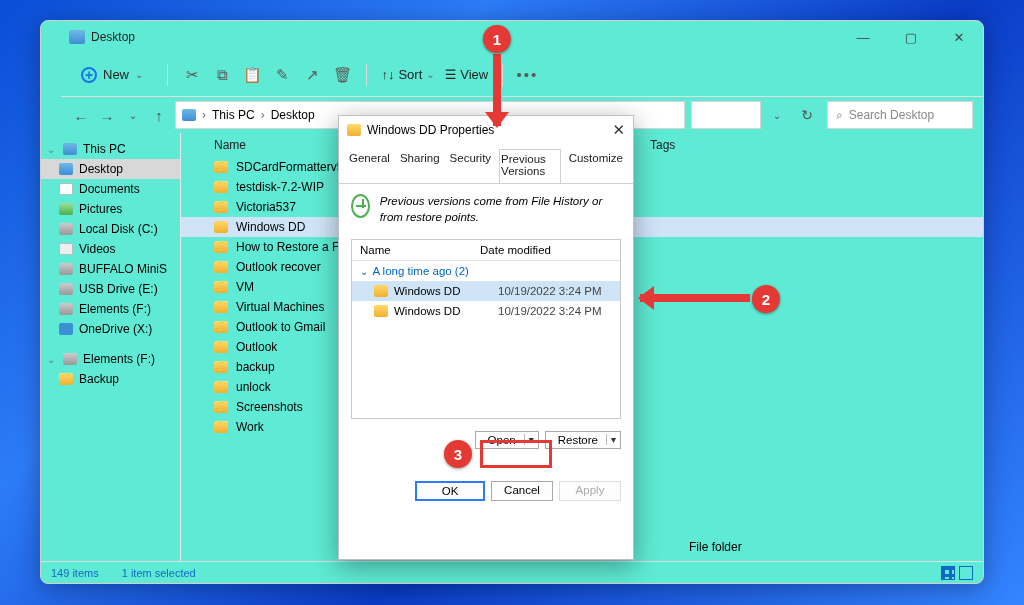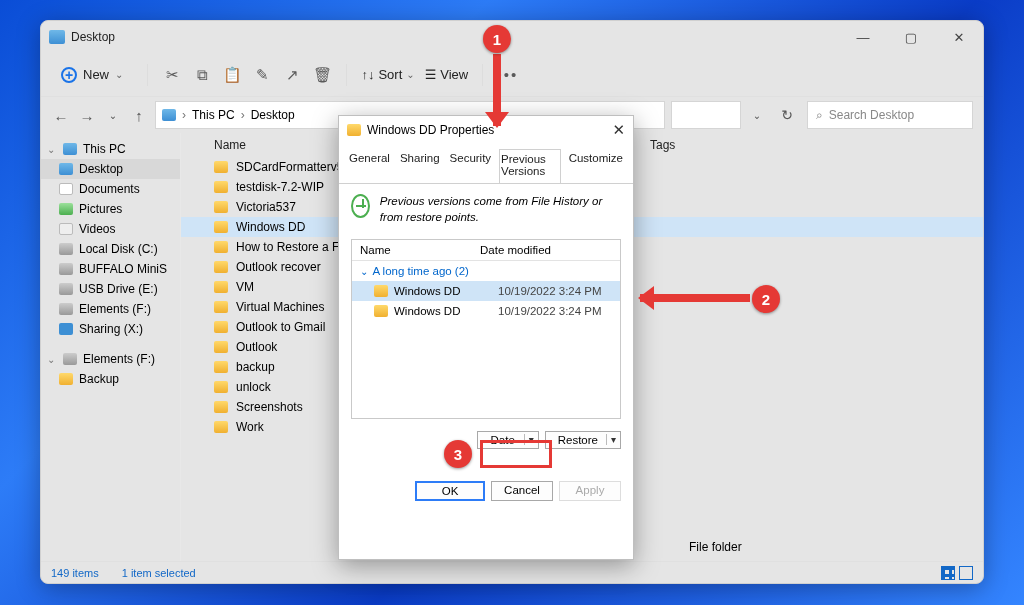--- a/index.html
+++ b/index.html
@@ -1,17 +1,17 @@
 <!DOCTYPE html>
 <html><head>
 <meta charset="utf-8">
 <style>
   * { box-sizing: border-box; font-family: "Segoe UI", sans-serif; }
   body { margin: 0; width: 1024px; height: 605px; overflow: hidden; background: linear-gradient(135deg,#0a4dd6 0%,#2d7cf7 30%,#0a3cc7 60%,#3485ff 100%); position: relative; }
-  .window { position:absolute; left:40px; top:20px; width:944px; height:564px; background:#e5e5e5; border:1px solid #d0d0d0; border-radius:8px; box-shadow:0 4px 24px rgba(0,0,0,.3); }
+  .window { position:absolute; left:40px; top:20px; width:944px; height:564px; background:#5eead4; border:1px solid #d0d0d0; border-radius:8px; box-shadow:0 4px 24px rgba(0,0,0,.3);padding-left:20px; }
   .titlebar { height:32px; display:flex; align-items:center; padding:0 8px; font-size:12px; color:#222; }
   .titlebar .title-icon { width:16px; height:14px; margin-right:6px; background:linear-gradient(#6fb8e8,#3d8fd4); border-radius:2px; display:inline-block; }
   .winbtns { margin-left:auto; display:flex; gap:16px; color:#444; font-size:13px; }
   .winbtns span { width:32px; text-align:center; cursor:default; }
 
   .toolbar { height:44px; border-bottom:1px solid #e0e0e0; display:flex; align-items:center; padding:0 10px; gap:10px; font-size:13px; color:#222; }
   .newbtn { display:flex; align-items:center; gap:6px; padding:4px 10px; border-radius:4px; }
   .newbtn .plus { width:16px;height:16px;border:2px solid #1a73e8;border-radius:50%;display:flex;align-items:center;justify-content:center;color:#1a73e8;font-size:14px;line-height:0;font-weight:700; }
   .tsep { width:1px; height:22px; background:#ddd; margin:0 4px; }
   .tool-icon { width:20px;height:20px;display:flex;align-items:center;justify-content:center;color:#5a5a5a;font-size:15px; }
@@ -175,42 +175,42 @@
         </div>
       <div class="nav-item">
           <span class="ic doc"></span>
           <span>Documents</span>
         </div>
       <div class="nav-item">
           <span class="ic pic"></span>
           <span>Pictures</span>
         </div>
       <div class="nav-item">
+          <span class="ic disk"></span>
+          <span>Local Disk (C:)</span>
+        </div>
+      <div class="nav-item">
           <span class="ic" style="background:#eee;border:1px solid #bbb"></span>
           <span>Videos</span>
         </div>
       <div class="nav-item">
           <span class="ic disk"></span>
-          <span>Local Disk (C:)</span>
-        </div>
-      <div class="nav-item">
-          <span class="ic disk"></span>
           <span>BUFFALO MiniS</span>
         </div>
       <div class="nav-item">
           <span class="ic disk"></span>
           <span>USB Drive (E:)</span>
         </div>
       <div class="nav-item">
           <span class="ic disk"></span>
           <span>Elements (F:)</span>
         </div>
       <div class="nav-item">
           <span class="ic" style="background:#3d8fd4"></span>
-          <span>Sharing (X:)</span>
+          <span>OneDrive (X:)</span>
         </div>
       <div style="height:10px"></div>
       <div class="nav-item exp">
           <span class="chev">⌄</span>
           <span class="ic disk"></span>
           <span>Elements (F:)</span>
         </div>
       <div class="nav-item">
           <span class="ic folder"></span>
           <span>Backup</span>
@@ -330,21 +330,21 @@
       <span class="n">Windows DD</span>
       <span class="d">10/19/2022 3:24 PM</span>
     </div>
     <div class="lrow">
       <span class="ic folder"></span>
       <span class="n">Windows DD</span>
       <span class="d">10/19/2022 3:24 PM</span>
     </div>
   </div>
   <div class="dlgbtnrow top">
-    <span class="btn split">Date</span>
+    <span class="btn split">Open</span>
     <span class="btn split">Restore</span>
   </div>
   <div style="height:24px"></div>
   <div class="dlgbtnrow">
     <span class="btn ok">OK</span>
     <span class="btn">Cancel</span>
     <span class="btn dis">Apply</span>
   </div>
 </div>
 

